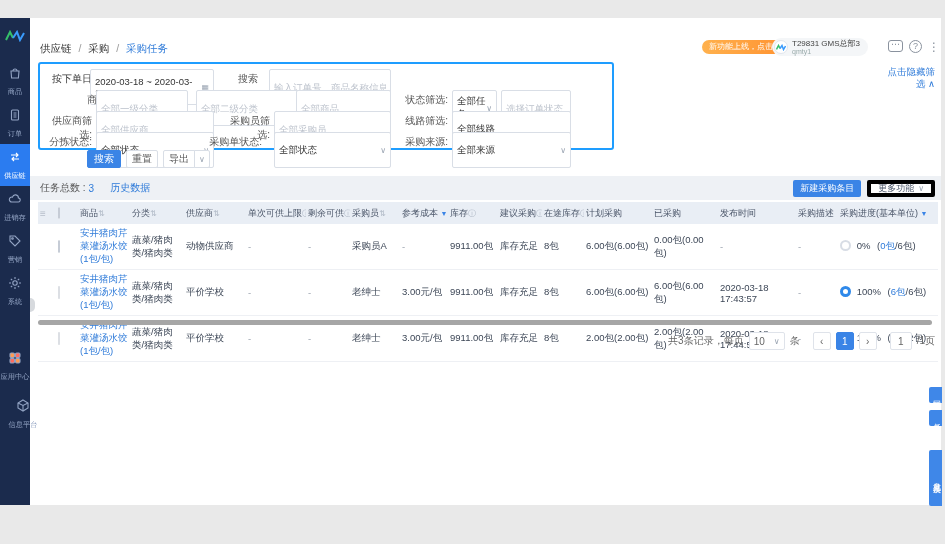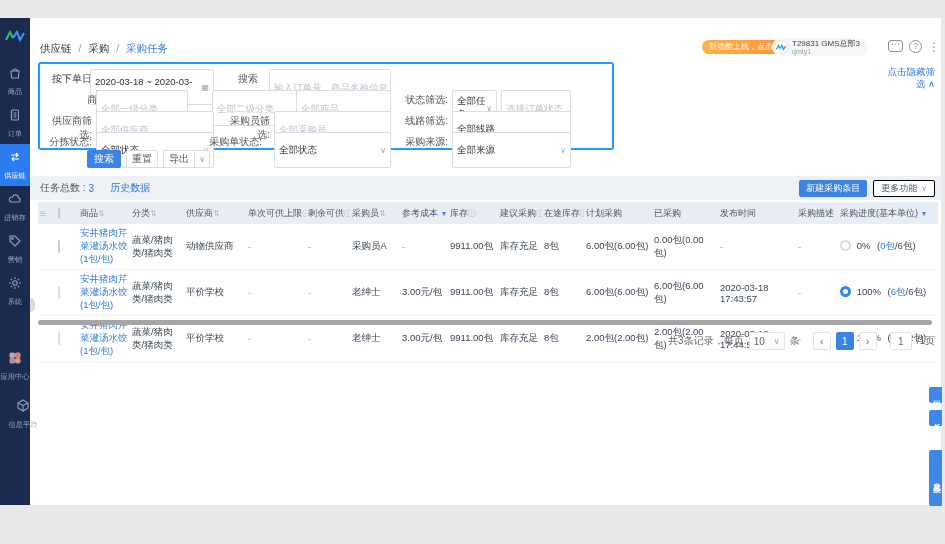--- a/index.html
+++ b/index.html
@@ -244,21 +244,21 @@
           <span>2020-03-18 ~ 2020-03-18</span>
           <span class="chev">▦</span>
         </div>
         <span class="f-label" style="left:180px; width:38px;">搜索</span>
         <input class="f-input" style="left: 229px; width: 122px;" placeholder="输入订单号、商品名称信息搜索">
       </div>
 
       <div class="f-row">
         <span class="f-label" style="left:0; width:52px;margin-left:38px;">商品筛选:</span>
         <input class="f-input" style="left: 56px; width: 92px;" placeholder="全部一级分类">
-        <input class="f-input" style="left: 172px; width: 108px;" placeholder="全部二级分类">
+        <input class="f-input" style="left: 156px; width: 108px;" placeholder="全部二级分类">
         <input class="f-input" style="left: 256px; width: 95px;" placeholder="全部商品">
         <span class="f-label" style="left:360px; width:48px;">状态筛选:</span>
         <div class="f-select" style="left:412px; width:45px;">
           <span>全部任务</span>
           <span class="chev">∨</span>
         </div>
         <input class="f-input" style="left: 461px; width: 70px;" placeholder="选择订单状态">
       </div>
 
       <div class="f-row">
@@ -300,21 +300,21 @@
     <div class="btn plain" style="left:164px; width:16px; border-radius:0 2px 2px 0;">
       <span class="chev">∨</span>
     </div>
 
     <div class="band">
       <span style="margin-left:10px;">任务总数 :</span>
       <span class="blue" style="margin-left:3px;">3</span>
       <span class="blue" style="margin-left:16px; cursor:pointer;">历史数据</span>
       <span style="flex:1;"></span>
       <span class="mini-btn" style="background:#3a84e6; color:#fff;">新建采购条目</span>
-      <span class="mini-btn" style="background:#fff; color:#4a5568; border:1px solid #000000; margin:0 6px;">
+      <span class="mini-btn" style="background:#fff; color:#4a5568; border:4px solid #000000; margin:0 6px;">
         <span>更多功能</span>
         <span class="chev" style="margin-left:4px;">∨</span>
       </span>
     </div>
 
     <table class="grid">
       <colgroup>
         <col style="width:18px">
           <col style="width:22px">
           <col style="width:52px">

